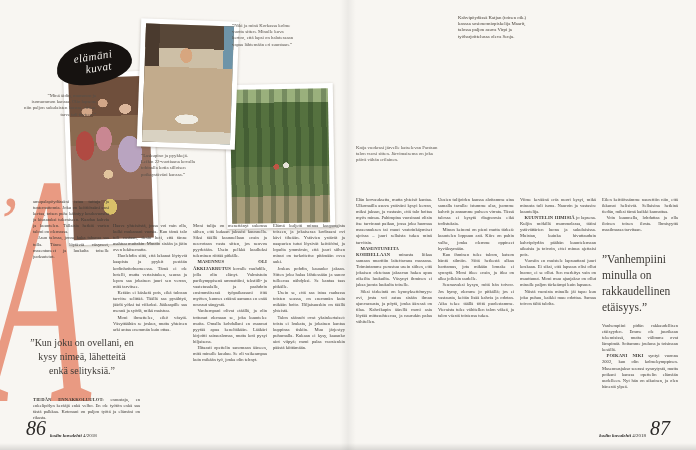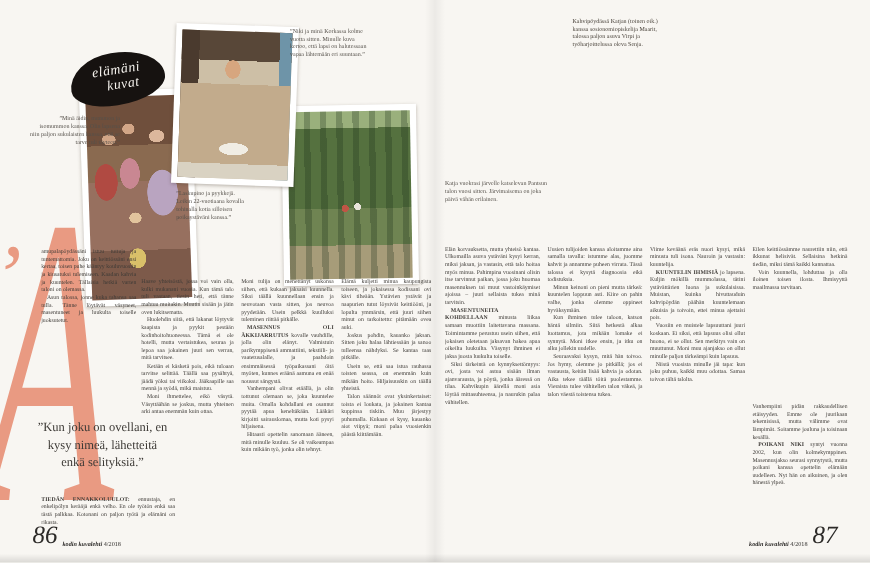--- a/index.html
+++ b/index.html
@@ -224,20 +224,21 @@
       </div>
   </div>
 
   <div class="col" style="left:602px;top:196px;width:76px;height:52px;">
     <div class="col-inner">
         <p>Eilen keittiössämme naurettiin niin, että ikkunat helisivät. Sellaisina hetkinä tiedän, miksi tämä kaikki kannattaa.</p>
         <p>Voin kuunnella, lohduttaa ja olla iloinen toisen ilosta. Ihmisyyttä maailmassa tarvitaan.</p>
       </div>
   </div>
 
+  <div class="quote quote-right">”Vanhempiini minulla on rakkaudellinen etäisyys.”</div>
 
   <div class="col" style="left:602px;top:322px;width:76px;height:104px;">
     <div class="col-inner">
         <p>Vanhempiini pidän rakkaudellisen etäisyyden. Emme ole juurikaan tekemisissä, mutta välimme ovat lämpimät. Soitamme jouluna ja toisinaan kesällä.</p>
         <p><b>POIKANI NIKI</b> syntyi vuonna 2002, kun olin kolmekymppinen. Masennusjakso seurasi synnytystä, mutta poikani kanssa opettelin elämään uudelleen. Nyt hän on aikuinen, ja olen hänestä ylpeä.</p>
       </div>
   </div>
 
   <div class="footer footer-left">
     <span class="pagenum">86</span>

